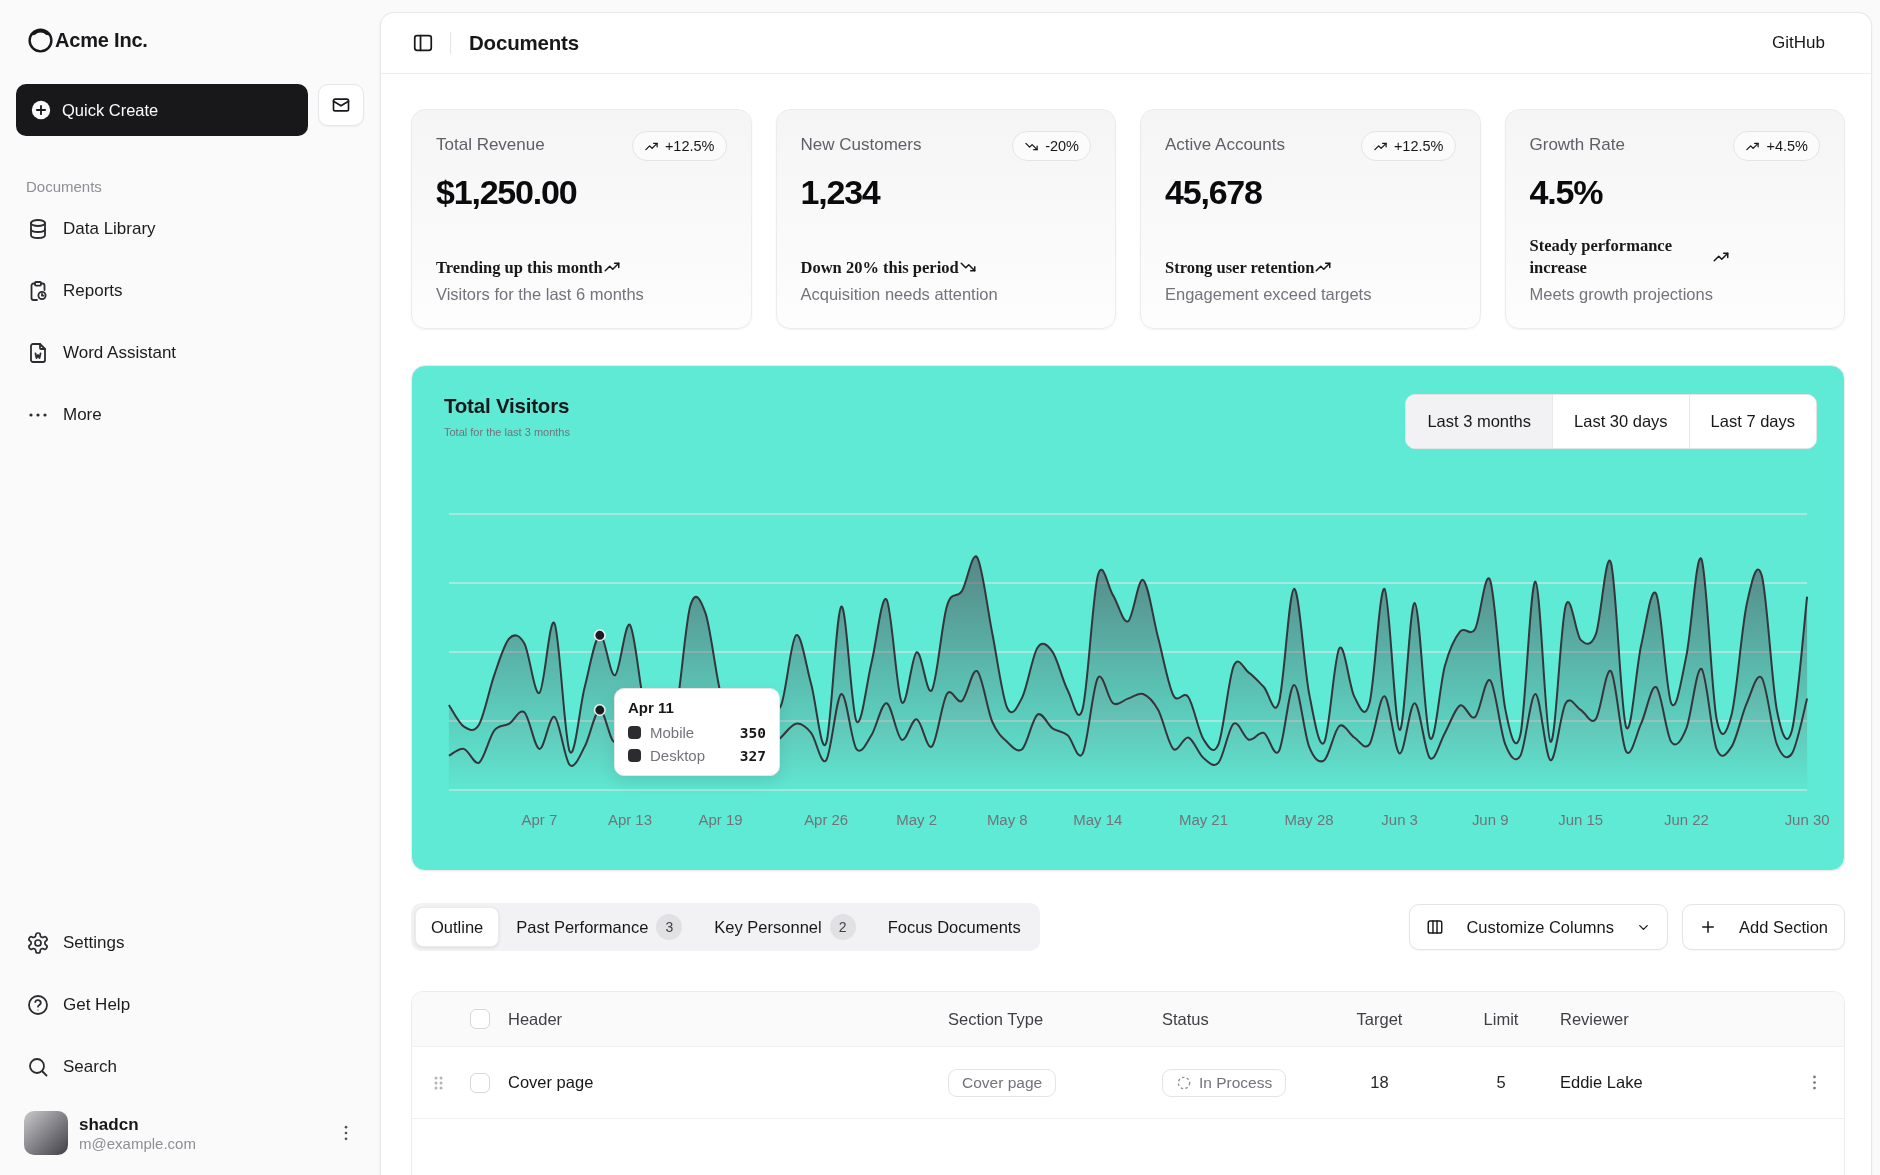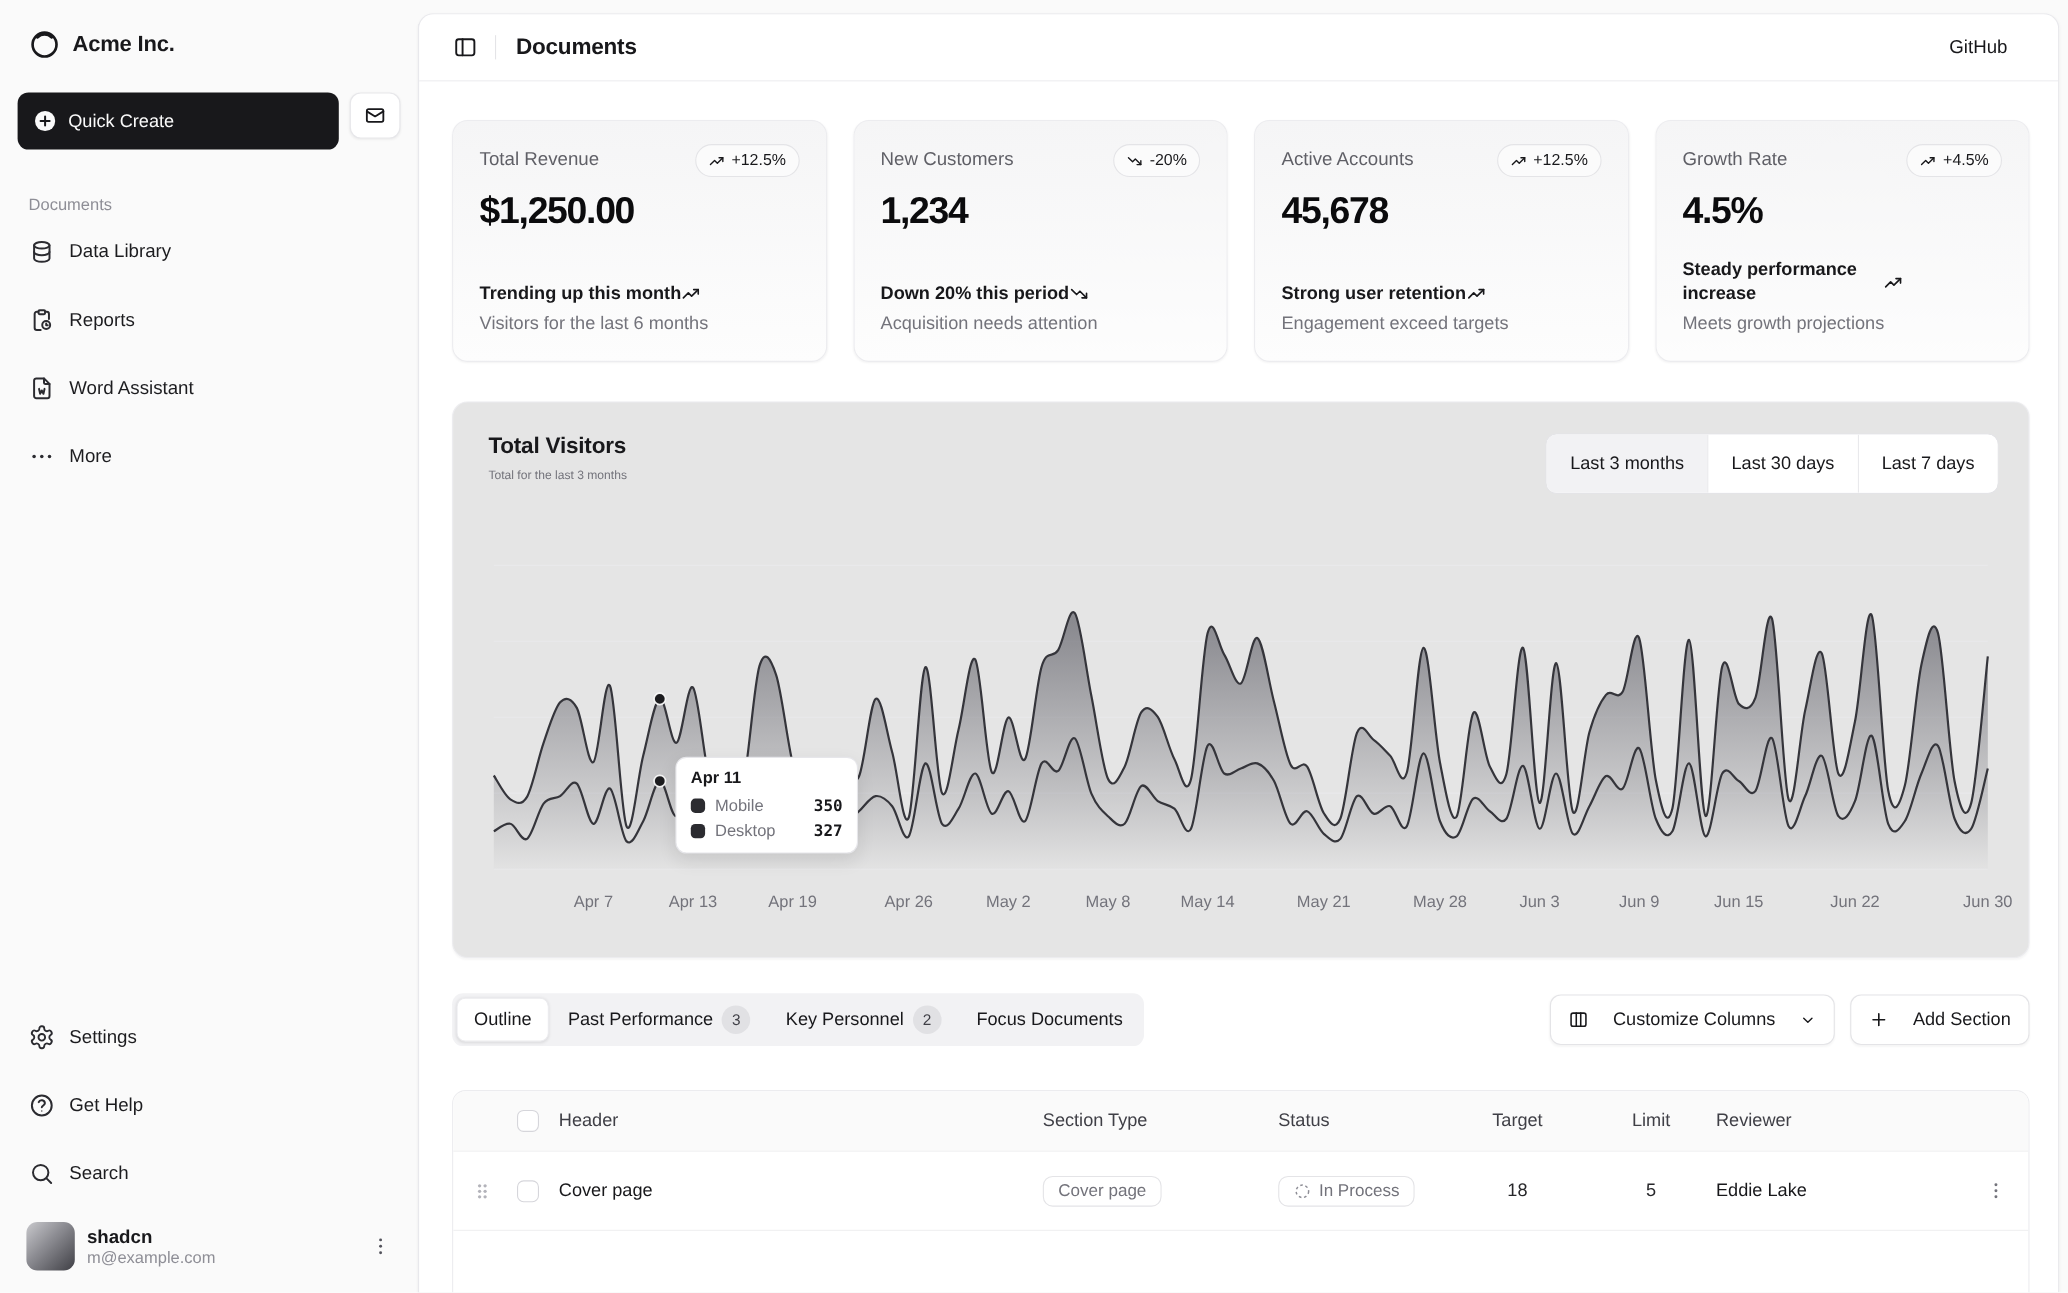--- a/index.html
+++ b/index.html
@@ -3,21 +3,21 @@
 <meta charset="utf-8">
 <style>
   * { margin:0; padding:0; box-sizing:border-box; }
   html,body { width:1880px; height:1175px; overflow:hidden;
     font-family:"Liberation Sans", sans-serif; background:#fafafa; color:#18181b; }
   .app { position:relative; width:1880px; height:1175px; }
 
   
   .sidebar { position:absolute; left:0; top:0; width:380px; height:1175px;
     background:#fafafa; padding:16px 16px 12px; display:flex; flex-direction:column; }
-  .brand { display:flex; align-items:center; gap:11px; height:48px; padding:0 10px; border-radius:10px; }
+  .brand { display:flex; align-items:center; height:48px; padding:0 10px; border-radius:10px; }
   .brand svg { width:29px; height:29px; }
   .brand-name { font-size:20px; font-weight:700; letter-spacing:-.2px; }
   .qc-row { display:flex; gap:10px; margin-top:20px; }
   .qc-btn { flex:1; height:52px; border:none; border-radius:10px; background:#18181b; color:#fafafa;
     display:flex; align-items:center; gap:10px; padding:0 14px; font-size:16.5px; font-weight:500; cursor:pointer;
     font-family:inherit; }
   .icon-btn { width:46px; height:42px; border-radius:10px; background:#fff; border:1px solid #e7e7ea;
     box-shadow:0 1px 2px rgba(0,0,0,.05); display:flex; align-items:center; justify-content:center; cursor:pointer; }
   .nav { display:flex; flex-direction:column; gap:18px; }
   .nav.main { margin-top:10px; }
@@ -50,28 +50,28 @@
   .stat-card { height:220px; border:1px solid #ececef; border-radius:14px; padding:21px 24px 24px;
     background:linear-gradient(180deg,#f5f5f6 0%,#fdfdfd 100%); box-shadow:0 1px 2px rgba(0,0,0,.05);
     display:flex; flex-direction:column; }
   .sc-top { display:flex; align-items:flex-start; justify-content:space-between; }
   .sc-label { font-size:17px; color:#5f5f66; padding-top:4px; }
   .sc-badge { display:flex; align-items:center; gap:6px; height:30px; padding:0 11px; border:1px solid #e4e4e7;
     border-radius:999px; font-size:14.5px; color:#18181b; background:rgba(255,255,255,.55); white-space:nowrap; }
   .sc-badge svg { width:15px; height:15px; }
   .sc-value { margin-top:12px; font-size:34px; font-weight:700; letter-spacing:-1.2px; color:#0b0b0d; }
   .sc-foot1 { margin-top:auto; display:flex; align-items:center; gap:0; font-size:16.5px; font-weight:600;
-    line-height:1.3; color:#18181b; }
+    line-height:1.3; color:#18181b;font-family:Liberation Serif, serif; }
   .sc-foot1 svg { width:18px; height:18px; flex:none; }
   .sc-foot2 { margin-top:7px; font-size:16.5px; color:#73737b; }
   .stat-card:nth-child(4) .sc-foot1 { max-width:200px; }
 
   
   .chart-card { position:relative; margin-top:36px; height:506px; border:1px solid #ececef; border-radius:14px;
-    box-shadow:0 1px 2px rgba(0,0,0,.04); background:#e5e5e5; padding:28px 0 0 32px; }
+    box-shadow:0 1px 2px rgba(0,0,0,.04); background:#5eead4; padding:28px 0 0 32px; }
   .cc-title { font-size:20.5px; font-weight:600; letter-spacing:-.2px; }
   .cc-sub { margin-top:8px; font-size:11px; color:#73737b; }
   .range-toggle { position:absolute; top:28px; right:27px; height:55px; display:flex; align-items:stretch;
     border:1px solid #e4e4e7; border-radius:10px; overflow:hidden; background:#fff; }
   .range-seg { display:flex; align-items:center; padding:0 21px; font-size:16.5px; color:#18181b; cursor:pointer;
     border-left:1px solid #e9e9ec; background:#fff; }
   .range-seg:first-child { border-left:none; }
   .range-seg.active { background:#f2f2f4; }
   .chart-area { position:absolute; left:0; right:0; bottom:0; height:386px; }
   .chart-tooltip { position:absolute; left:202px; top:204px; min-width:166px; background:#fff;

